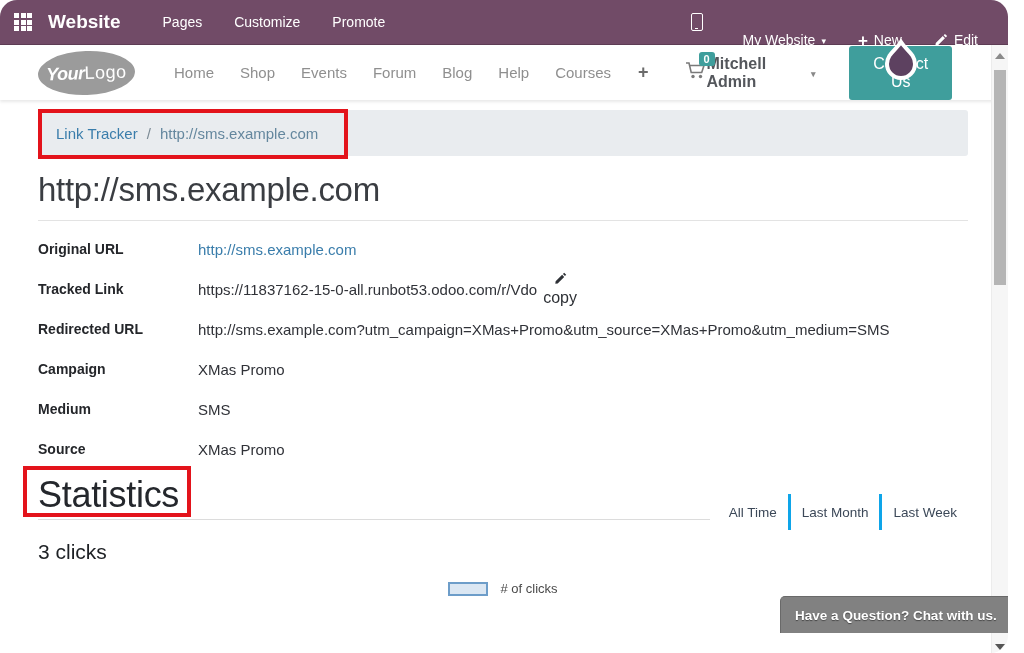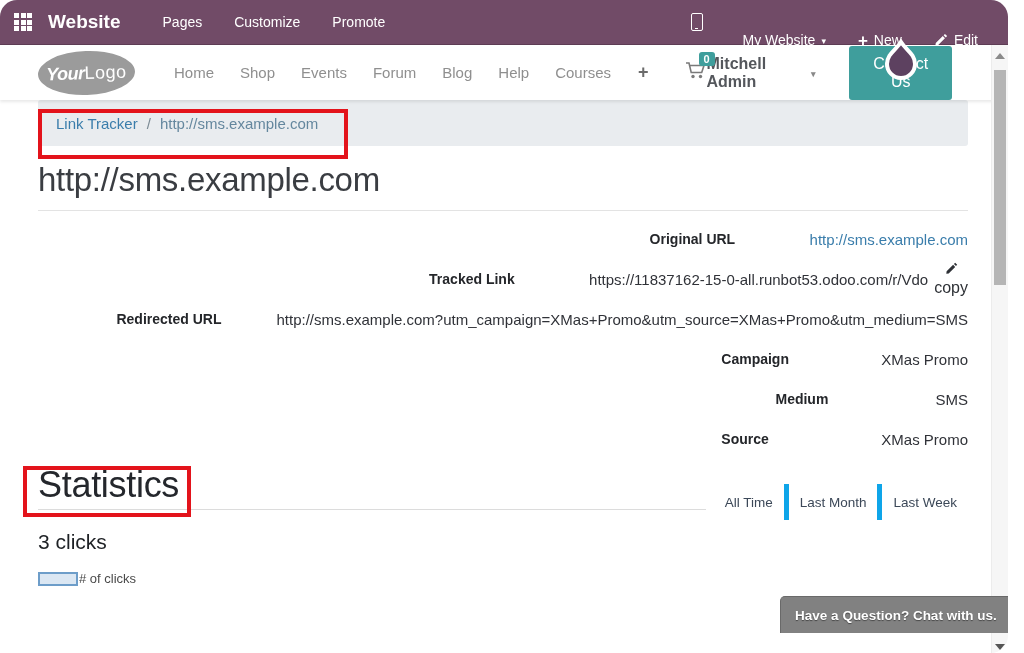--- a/index.html
+++ b/index.html
@@ -42,47 +42,47 @@
   .user-menu{margin-left:auto;display:flex;align-items:center;gap:8px;font-size:16px;
              font-weight:bold;color:#54575c;cursor:pointer;}
   .user-menu .caret{color:#888;}
   .contact-btn{margin-left:34px;margin-right:36px;background:#3f9e9c;color:#fff;border:none;
                font-size:16px;padding:9px 17px;border-radius:3px;position:relative;
                cursor:pointer;font-family:inherit;}
   .droplet{position:absolute;left:50%;top:-7px;transform:translateX(-50%);pointer-events:none;}
 
   
   .container{margin:0 56px 0 38px;width:930px;}
-  .breadcrumb-bar{height:46px;background:#e9ecef;border-radius:3px;
+  .breadcrumb-bar{margin-top:10px;height:46px;background:#e9ecef;border-radius:3px;
                   display:flex;align-items:center;padding:0 18px;font-size:15px;box-sizing:border-box;}
   .bc-link{color:#3a7dab;text-decoration:none;cursor:pointer;}
   .bc-sep{color:#7b8a94;margin:0 9px;}
   .bc-current{color:#64879e;}
 
   .page-title{font-size:33px;font-weight:400;color:#3a3d42;margin:15px 0 0 0;
               padding-bottom:11px;border-bottom:1px solid #e3e3e3;letter-spacing:-0.3px;}
 
   .fields{margin-top:8px;}
-  .field-row{display:flex;align-items:center;height:40px;justify-content:flex-end;}
+  .field-row{display:flex;align-items:center;height:40px;}
   .field-label{width:160px;font-size:14px;font-weight:bold;color:#24262a;flex:0 0 auto;}
   .field-value{font-size:15px;color:#303238;}
   .field-value.link{color:#3a7dab;cursor:pointer;}
   .copy-action{display:inline-flex;align-items:center;gap:4px;margin-left:6px;color:#2e3136;cursor:pointer;flex-direction:column;}
 
   .stats-header{display:flex;align-items:flex-end;margin-top:5px;}
   .stats-left{flex:1;border-bottom:1px solid #dcdcdc;padding-bottom:3px;}
   .stats-title{font-size:36px;font-weight:400;color:#24272c;margin:0;letter-spacing:-0.3px;}
   .stats-tabs{display:flex;align-items:stretch;margin-bottom:-10px;padding-left:8px;}
   .stats-tab{font-size:13.5px;color:#3c4858;padding:0 11px;display:flex;align-items:center;
              height:36px;cursor:pointer;white-space:nowrap;}
-  .stats-tab + .stats-tab{border-left:5px solid #0ea5e9;text-align:right;}
+  .stats-tab + .stats-tab{border-left:3px solid #0ea5e9;text-align:right;}
 
   .clicks-count{font-size:21px;color:#1e2125;margin-top:20px;}
 
-  .chart-legend{display:flex;align-items:center;gap:1px;margin-top:17px;}
+  .chart-legend{display:flex;align-items:center;justify-content:center;gap:12px;margin-top:17px;}
   .legend-swatch{width:40px;height:14px;background:#dbe7f3;border:2px solid #6d9dc9;box-sizing:border-box;}
   .legend-label{font-size:13px;color:#4a4a4a;}
   .chart-plot{margin-top:5px;position:relative;height:62px;}
 
   
   .chat-widget{position:absolute;left:780px;top:596px;width:230px;height:36px;
                background:rgba(124,124,124,0.96);border:1px solid #696969;border-bottom:none;
                border-radius:5px 5px 0 0;display:flex;align-items:center;justify-content:center;
                color:#fff;font-weight:bold;font-size:13.5px;
                text-shadow:0 1px 1px rgba(0,0,0,0.45);cursor:pointer;z-index:20;}

